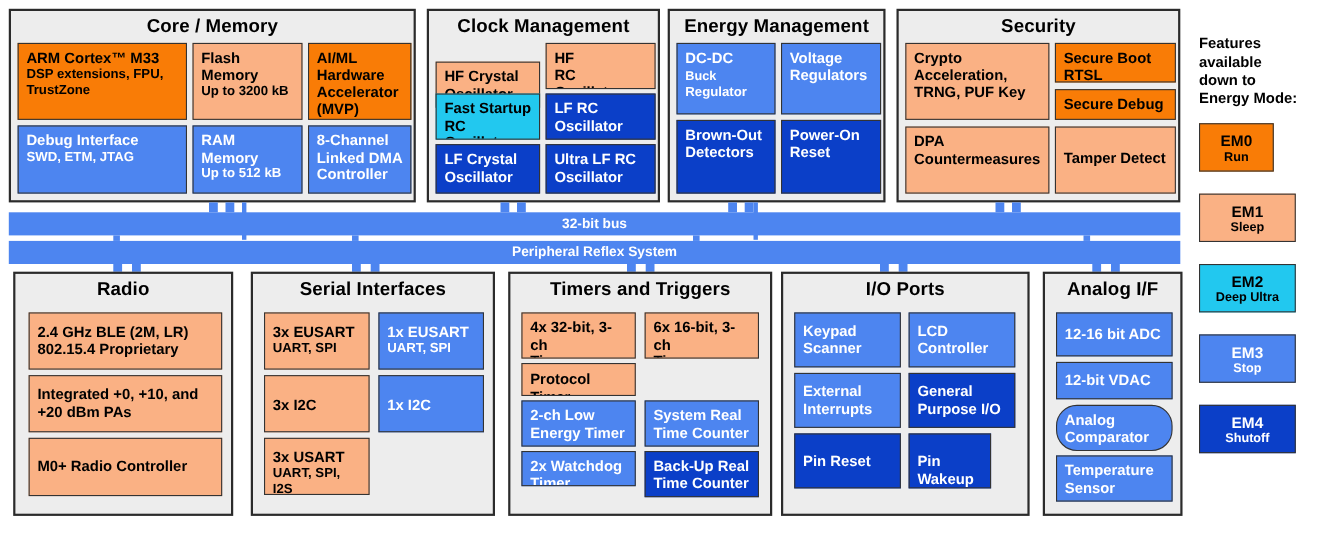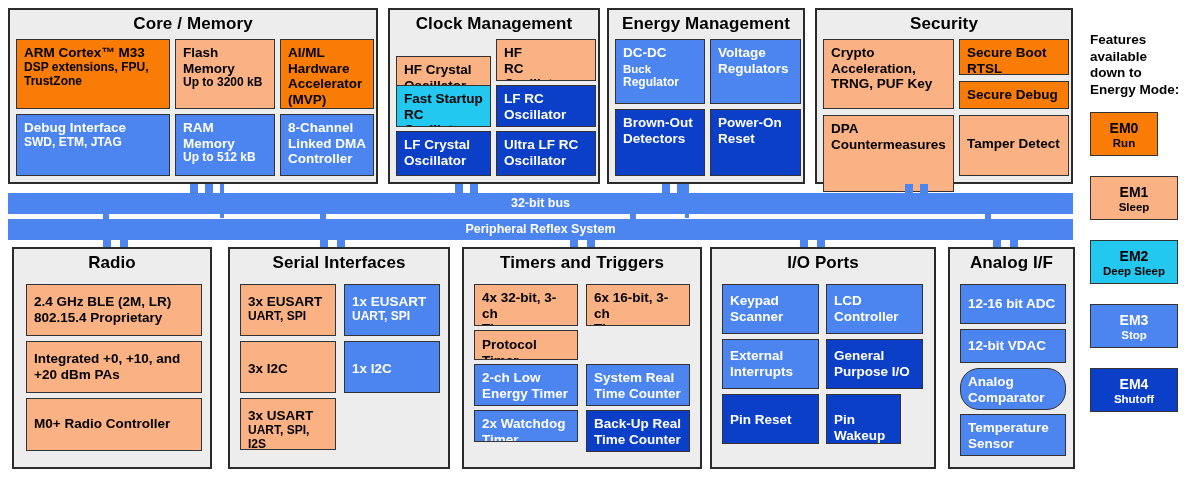--- a/index.html
+++ b/index.html
@@ -188,21 +188,21 @@
 Acceleration,
 TRNG, PUF Key</span>
       </div>
       <div class="blk em0" style="left:136px;top:0;width:110px;height:36px;">
         <span class="l1" style="white-space: pre-line;">Secure Boot
 RTSL</span>
       </div>
       <div class="blk em0" style="left:136px;top:42px;width:110px;height:28px;">
         <span class="l1">Secure Debug</span>
       </div>
-      <div class="blk em1" style="left:0;top:76px;width:131px;height:77px;">
+      <div class="blk em1" style="left:0;top:76px;width:131px;height:61px;">
         <span class="l1" style="white-space: pre-line;">DPA
 Countermeasures</span>
       </div>
       <div class="blk em1" style="left:136px;top:76px;width:110px;height:61px;padding-top:20px;">
         <span class="l1">Tamper Detect</span>
       </div>
     </div>
   </div>
 
   <div class="stub" style="left:190px;top:184px;width:8px;height:9px;"></div>
@@ -371,21 +371,21 @@
   <div class="legend-box em0" style="left:1090px;top:112px;width:68px;height:44px;">
     <span class="lm">EM0</span>
     <span class="ls">Run</span>
   </div>
   <div class="legend-box em1" style="left:1090px;top:176px;width:88px;height:44px;">
     <span class="lm">EM1</span>
     <span class="ls">Sleep</span>
   </div>
   <div class="legend-box em2" style="left:1090px;top:240px;width:88px;height:44px;">
     <span class="lm">EM2</span>
-    <span class="ls">Deep Sleep</span>
+    <span class="ls">Deep Ultra</span>
   </div>
   <div class="legend-box em3" style="left:1090px;top:304px;width:88px;height:44px;">
     <span class="lm">EM3</span>
     <span class="ls">Stop</span>
   </div>
   <div class="legend-box em4" style="left:1090px;top:368px;width:88px;height:44px;">
     <span class="lm">EM4</span>
     <span class="ls">Shutoff</span>
   </div>
 

